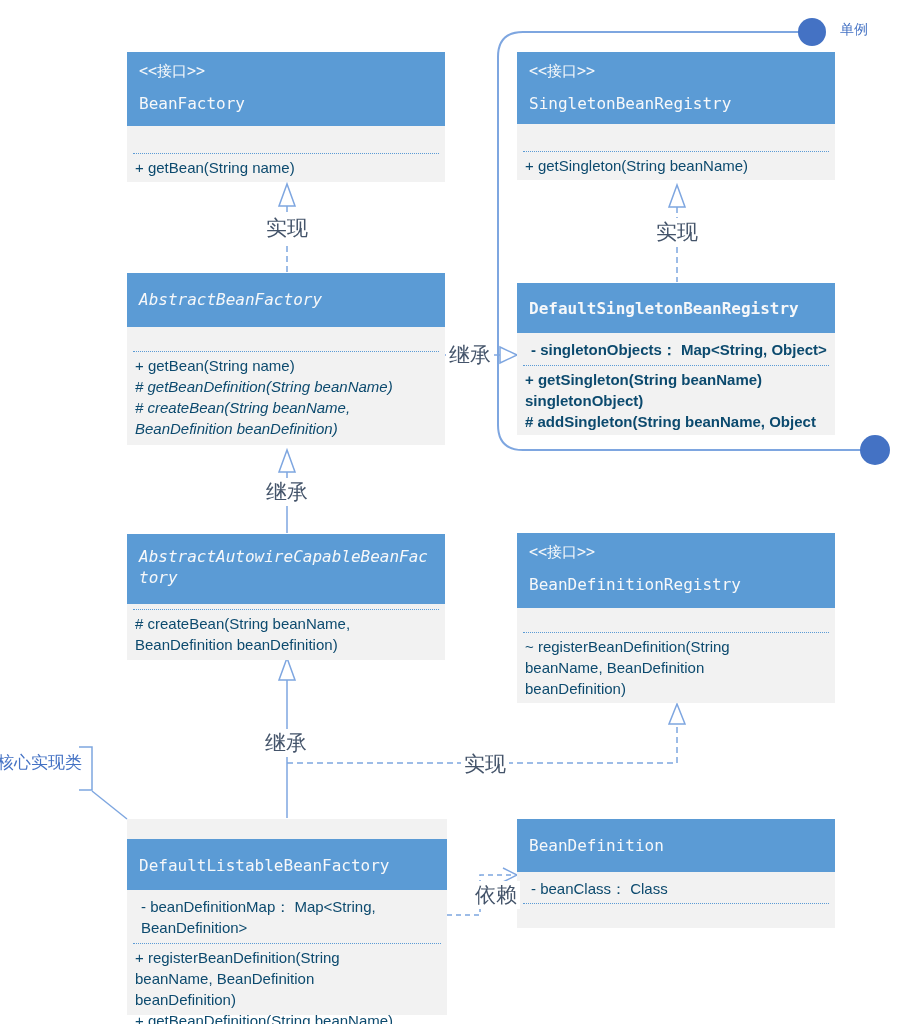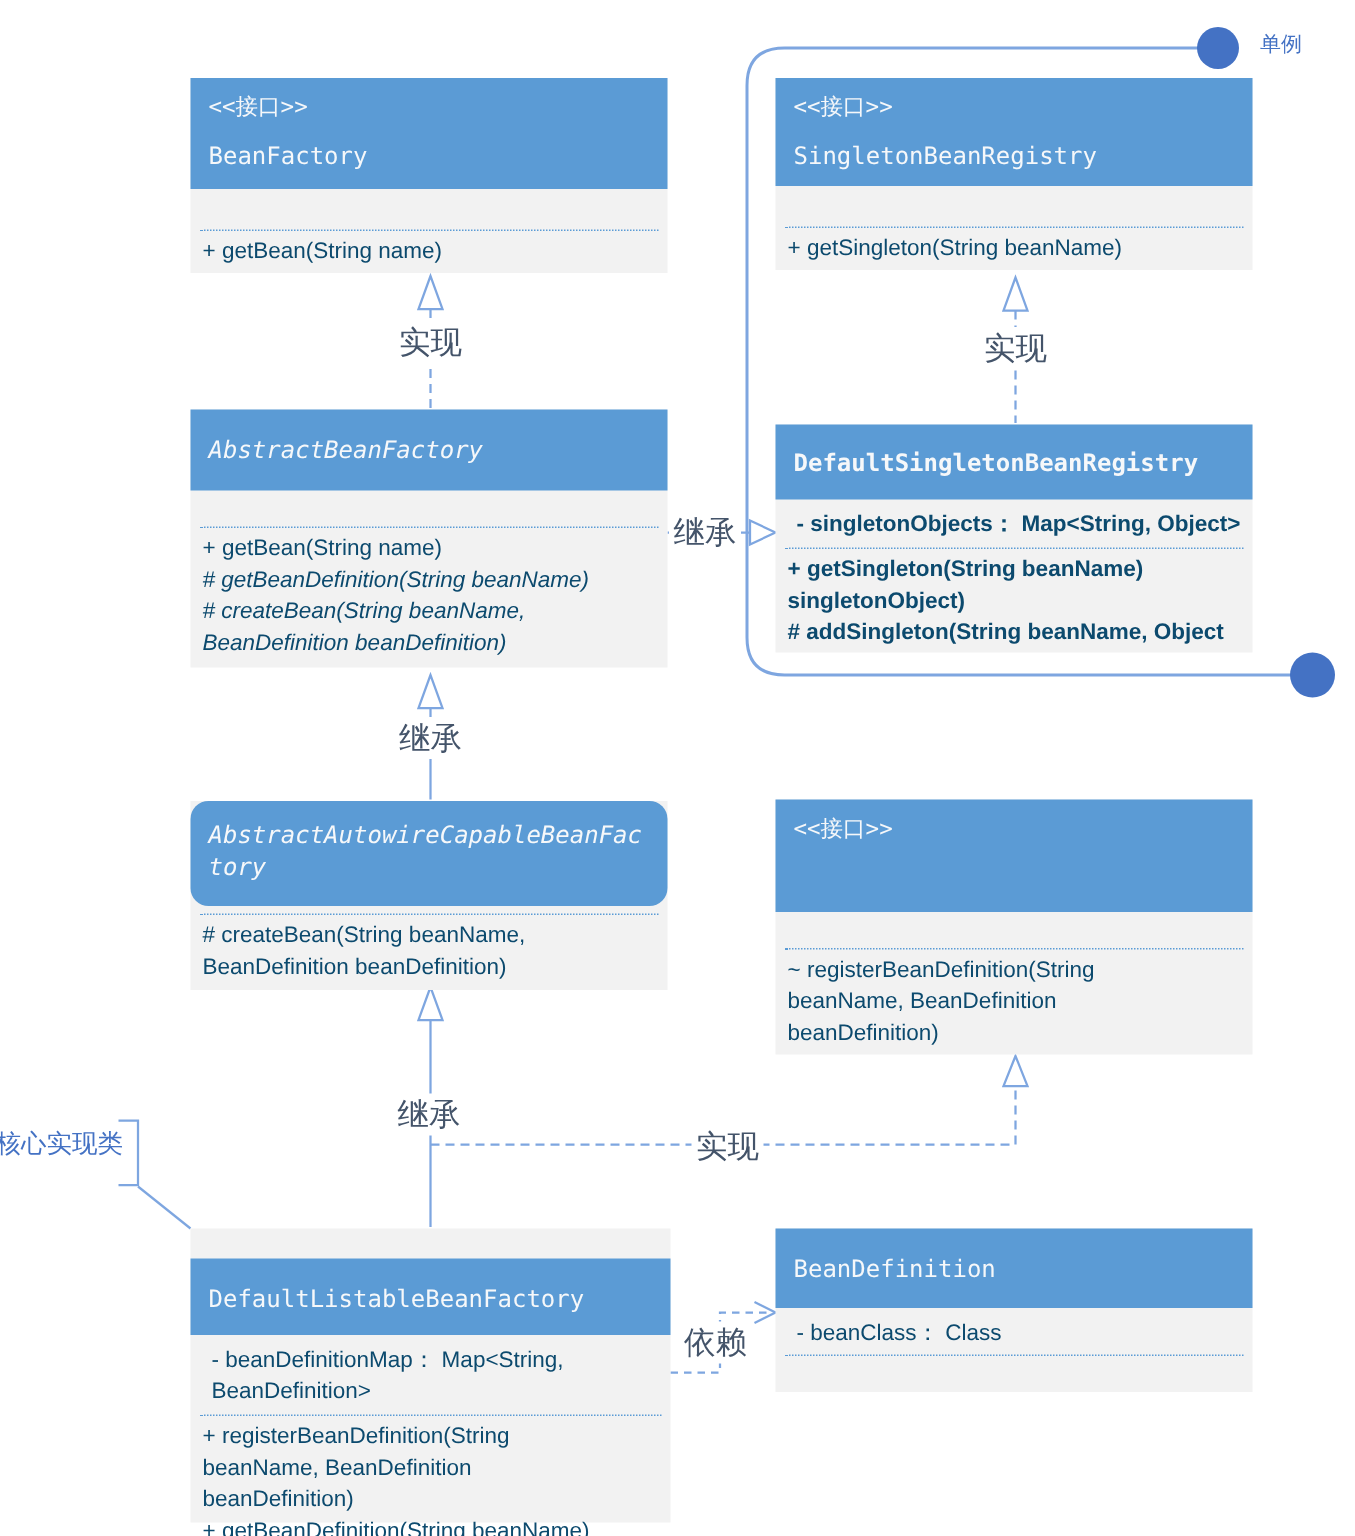--- a/index.html
+++ b/index.html
@@ -152,35 +152,36 @@
       </div>
       <div class="uml-methods">
         <div class="m">+ getSingleton(String beanName)</div>
         <div class="m">singletonObject)</div>
         <div class="m"># addSingleton(String beanName, Object</div>
       </div>
     </div>
   </div>
 
   <div class="uml-box abstract" style="left:127px;top:534px;width:318px;height:126px;">
-    <div class="uml-header" style="height:70px;padding-top:12px;border-radius:12px;">
+    <div class="uml-header" style="height:70px;padding-top:12px;">
       <div class="class-name">AbstractAutowireCapableBeanFactory</div>
     </div>
     <div class="uml-body">
       <div class="uml-fields" style="height:6px;"></div>
       <div class="uml-methods">
         <div class="m"># createBean(String beanName,</div>
         <div class="m">BeanDefinition beanDefinition)</div>
       </div>
     </div>
   </div>
 
   <div class="uml-box two-line" style="left:517px;top:533px;width:318px;height:170px;">
     <div class="uml-header" style="height:75px;">
       <div class="stereotype">&lt;&lt;接口&gt;&gt;</div>
+      <div class="class-name">BeanDefinitionRegistry</div>
     </div>
     <div class="uml-body">
       <div class="uml-fields" style="height:25px;"></div>
       <div class="uml-methods">
         <div class="m">~ registerBeanDefinition(String</div>
         <div class="m">beanName, BeanDefinition</div>
         <div class="m">beanDefinition)</div>
       </div>
     </div>
   </div>
@@ -214,18 +215,18 @@
       <div class="uml-methods" style="height:20px;"></div>
     </div>
   </div>
 
   <div class="conn-label" style="left:287px;top:228px;">实现</div>
   <div class="conn-label" style="left:677px;top:232px;">实现</div>
   <div class="conn-label" style="left:470px;top:355px;">继承</div>
   <div class="conn-label" style="left:287px;top:492px;">继承</div>
   <div class="conn-label" style="left:286px;top:743px;">继承</div>
   <div class="conn-label" style="left:485px;top:764px;">实现</div>
-  <div class="conn-label" style="left:477px;top:895px;">依赖</div>
+  <div class="conn-label" style="left:496px;top:895px;">依赖</div>
 
   <div class="note-label" style="left:840px;top:21px;">单例</div>
   <div class="note-label" style="left:-3px;top:751px;font-size:17px;">核心实现类</div>
 
 </div>
 
 </body></html>

